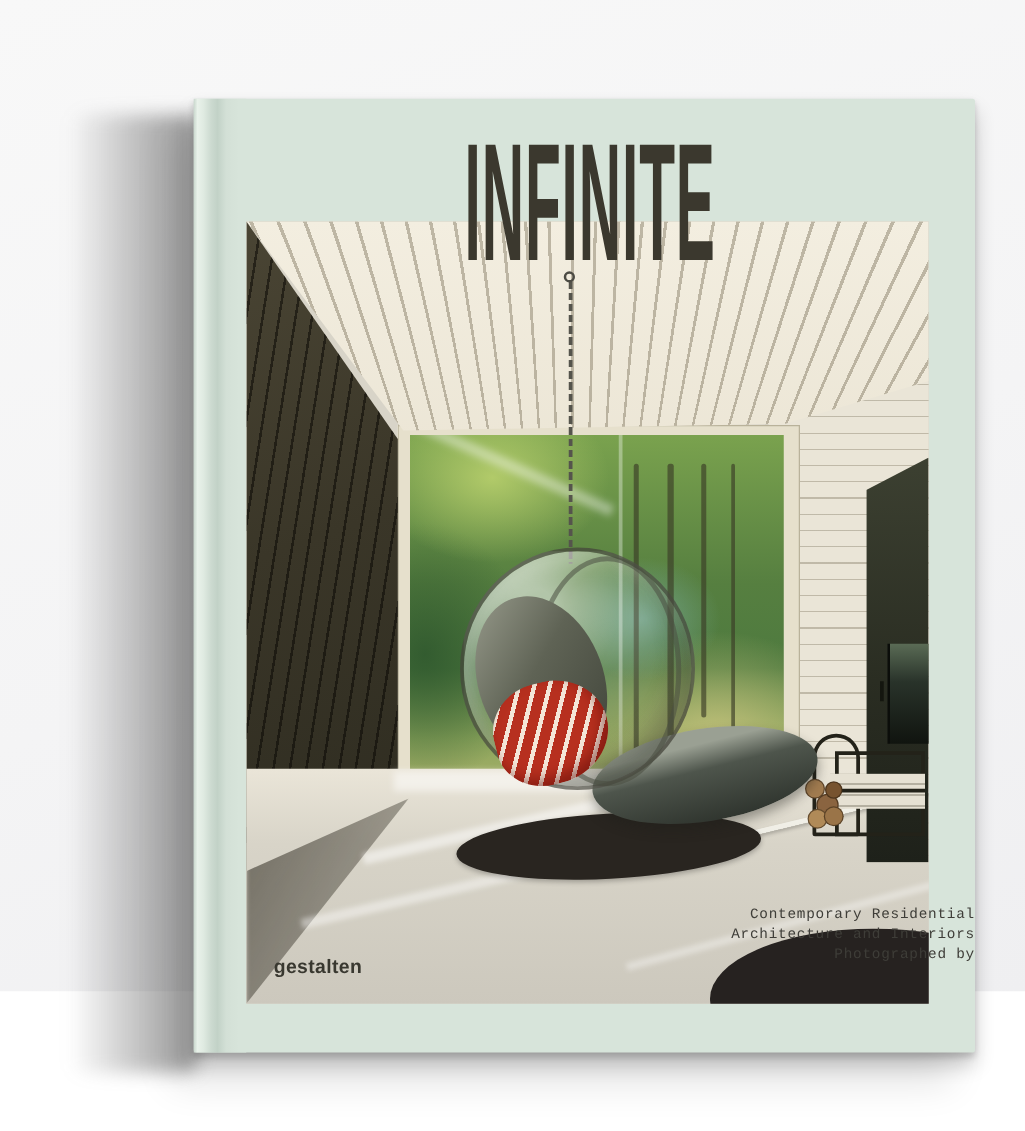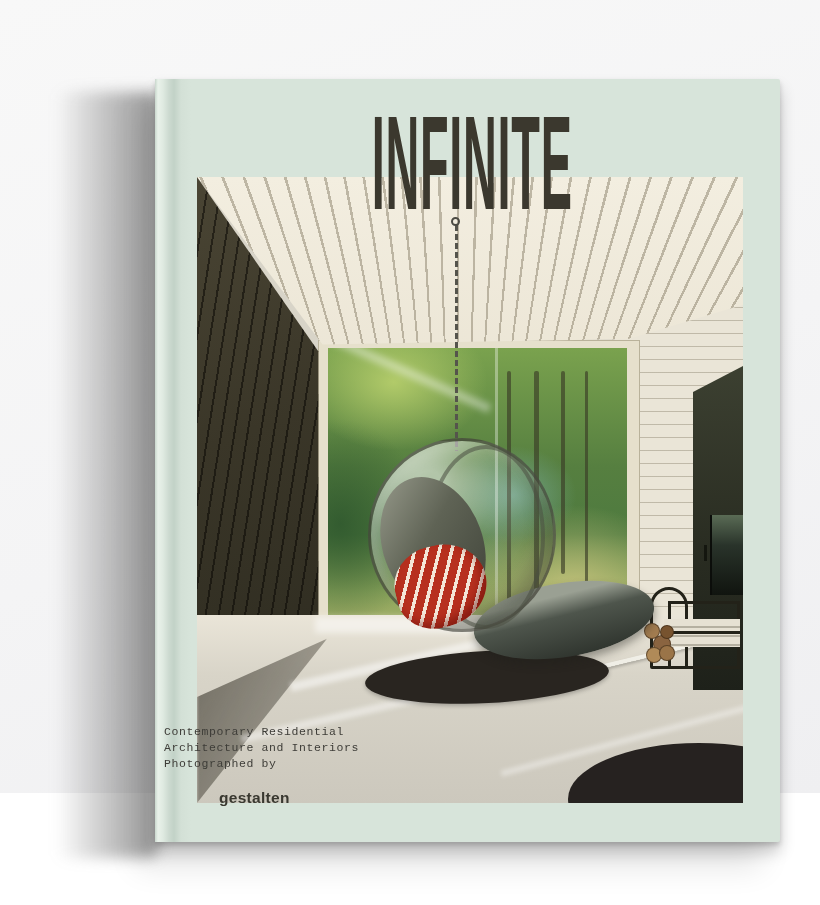--- a/index.html
+++ b/index.html
@@ -108,25 +108,25 @@
     background:linear-gradient(175deg,#9aa093 0 22%,#4e554c 45%,#2b302a 100%);
     box-shadow:0 5px 9px rgba(30,30,25,.4);}
   
   .title-wrap{position:absolute;left:9px;right:0;text-align:center;pointer-events:none;}
   .title-wrap.t1{top:17px;}
   .title-wrap.t2{top:133px;}
   .title-text{display:inline-block;font-size:134px;line-height:1;font-weight:700;
     color:var(--title);white-space:nowrap;transform-origin:50% 0;}
   .t1 .title-text{letter-spacing:2px;transform:scaleX(.35);}
   .t2 .title-text{letter-spacing:2px;transform:scaleX(.33);}
-  .subtitle{position:absolute;left:9px;right:0;top:645px;text-align:left;
+  .subtitle{position:absolute;left:9px;right:0;top:645px;text-align:right;
     font-family:"Liberation Mono",monospace;font-size:11.5px;line-height:15.8px;
     letter-spacing:.6px;color:var(--subtitle);}
   .publisher{position:absolute;left:64px;top:686px;font-size:15.5px;font-weight:700;
-    letter-spacing:.3px;color:var(--publisher);margin-top:24px;}
+    letter-spacing:.3px;color:var(--publisher);}
 </style>
 </head>
 <body>
 
 <div class="scene">
   <div class="shadow-left"></div>
 
   <div class="book">
     <div class="hinge"></div>
 

